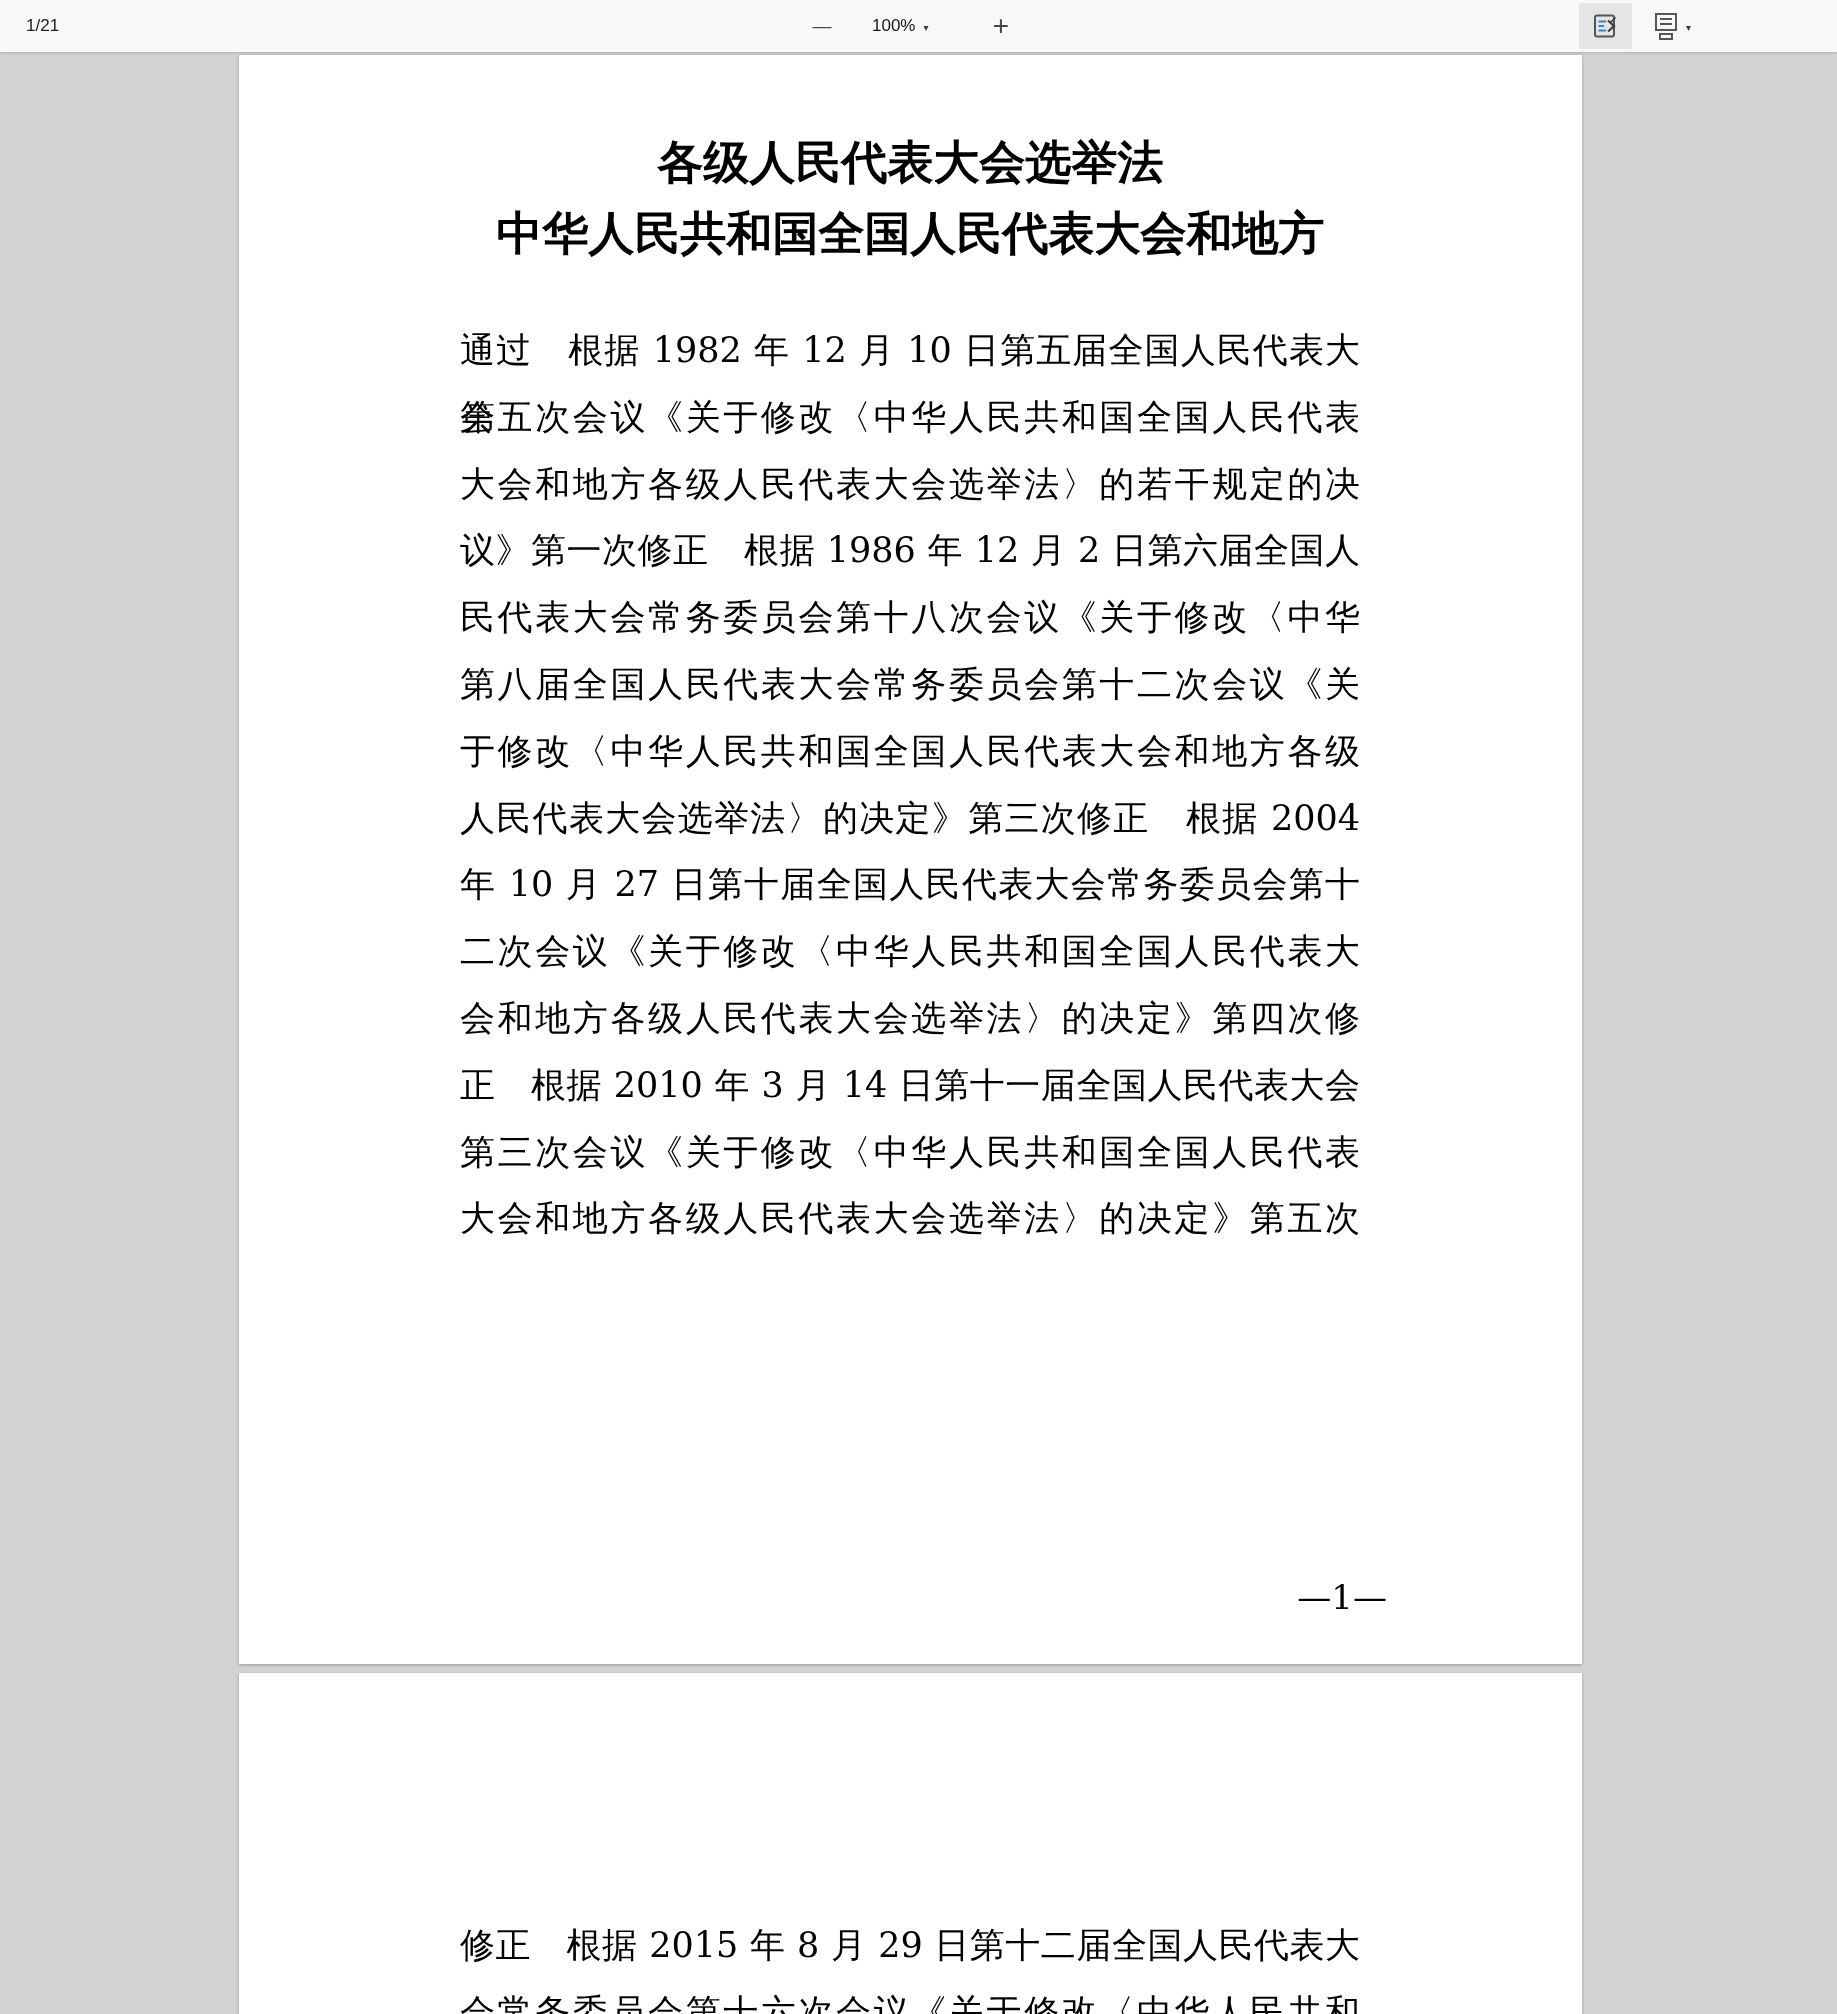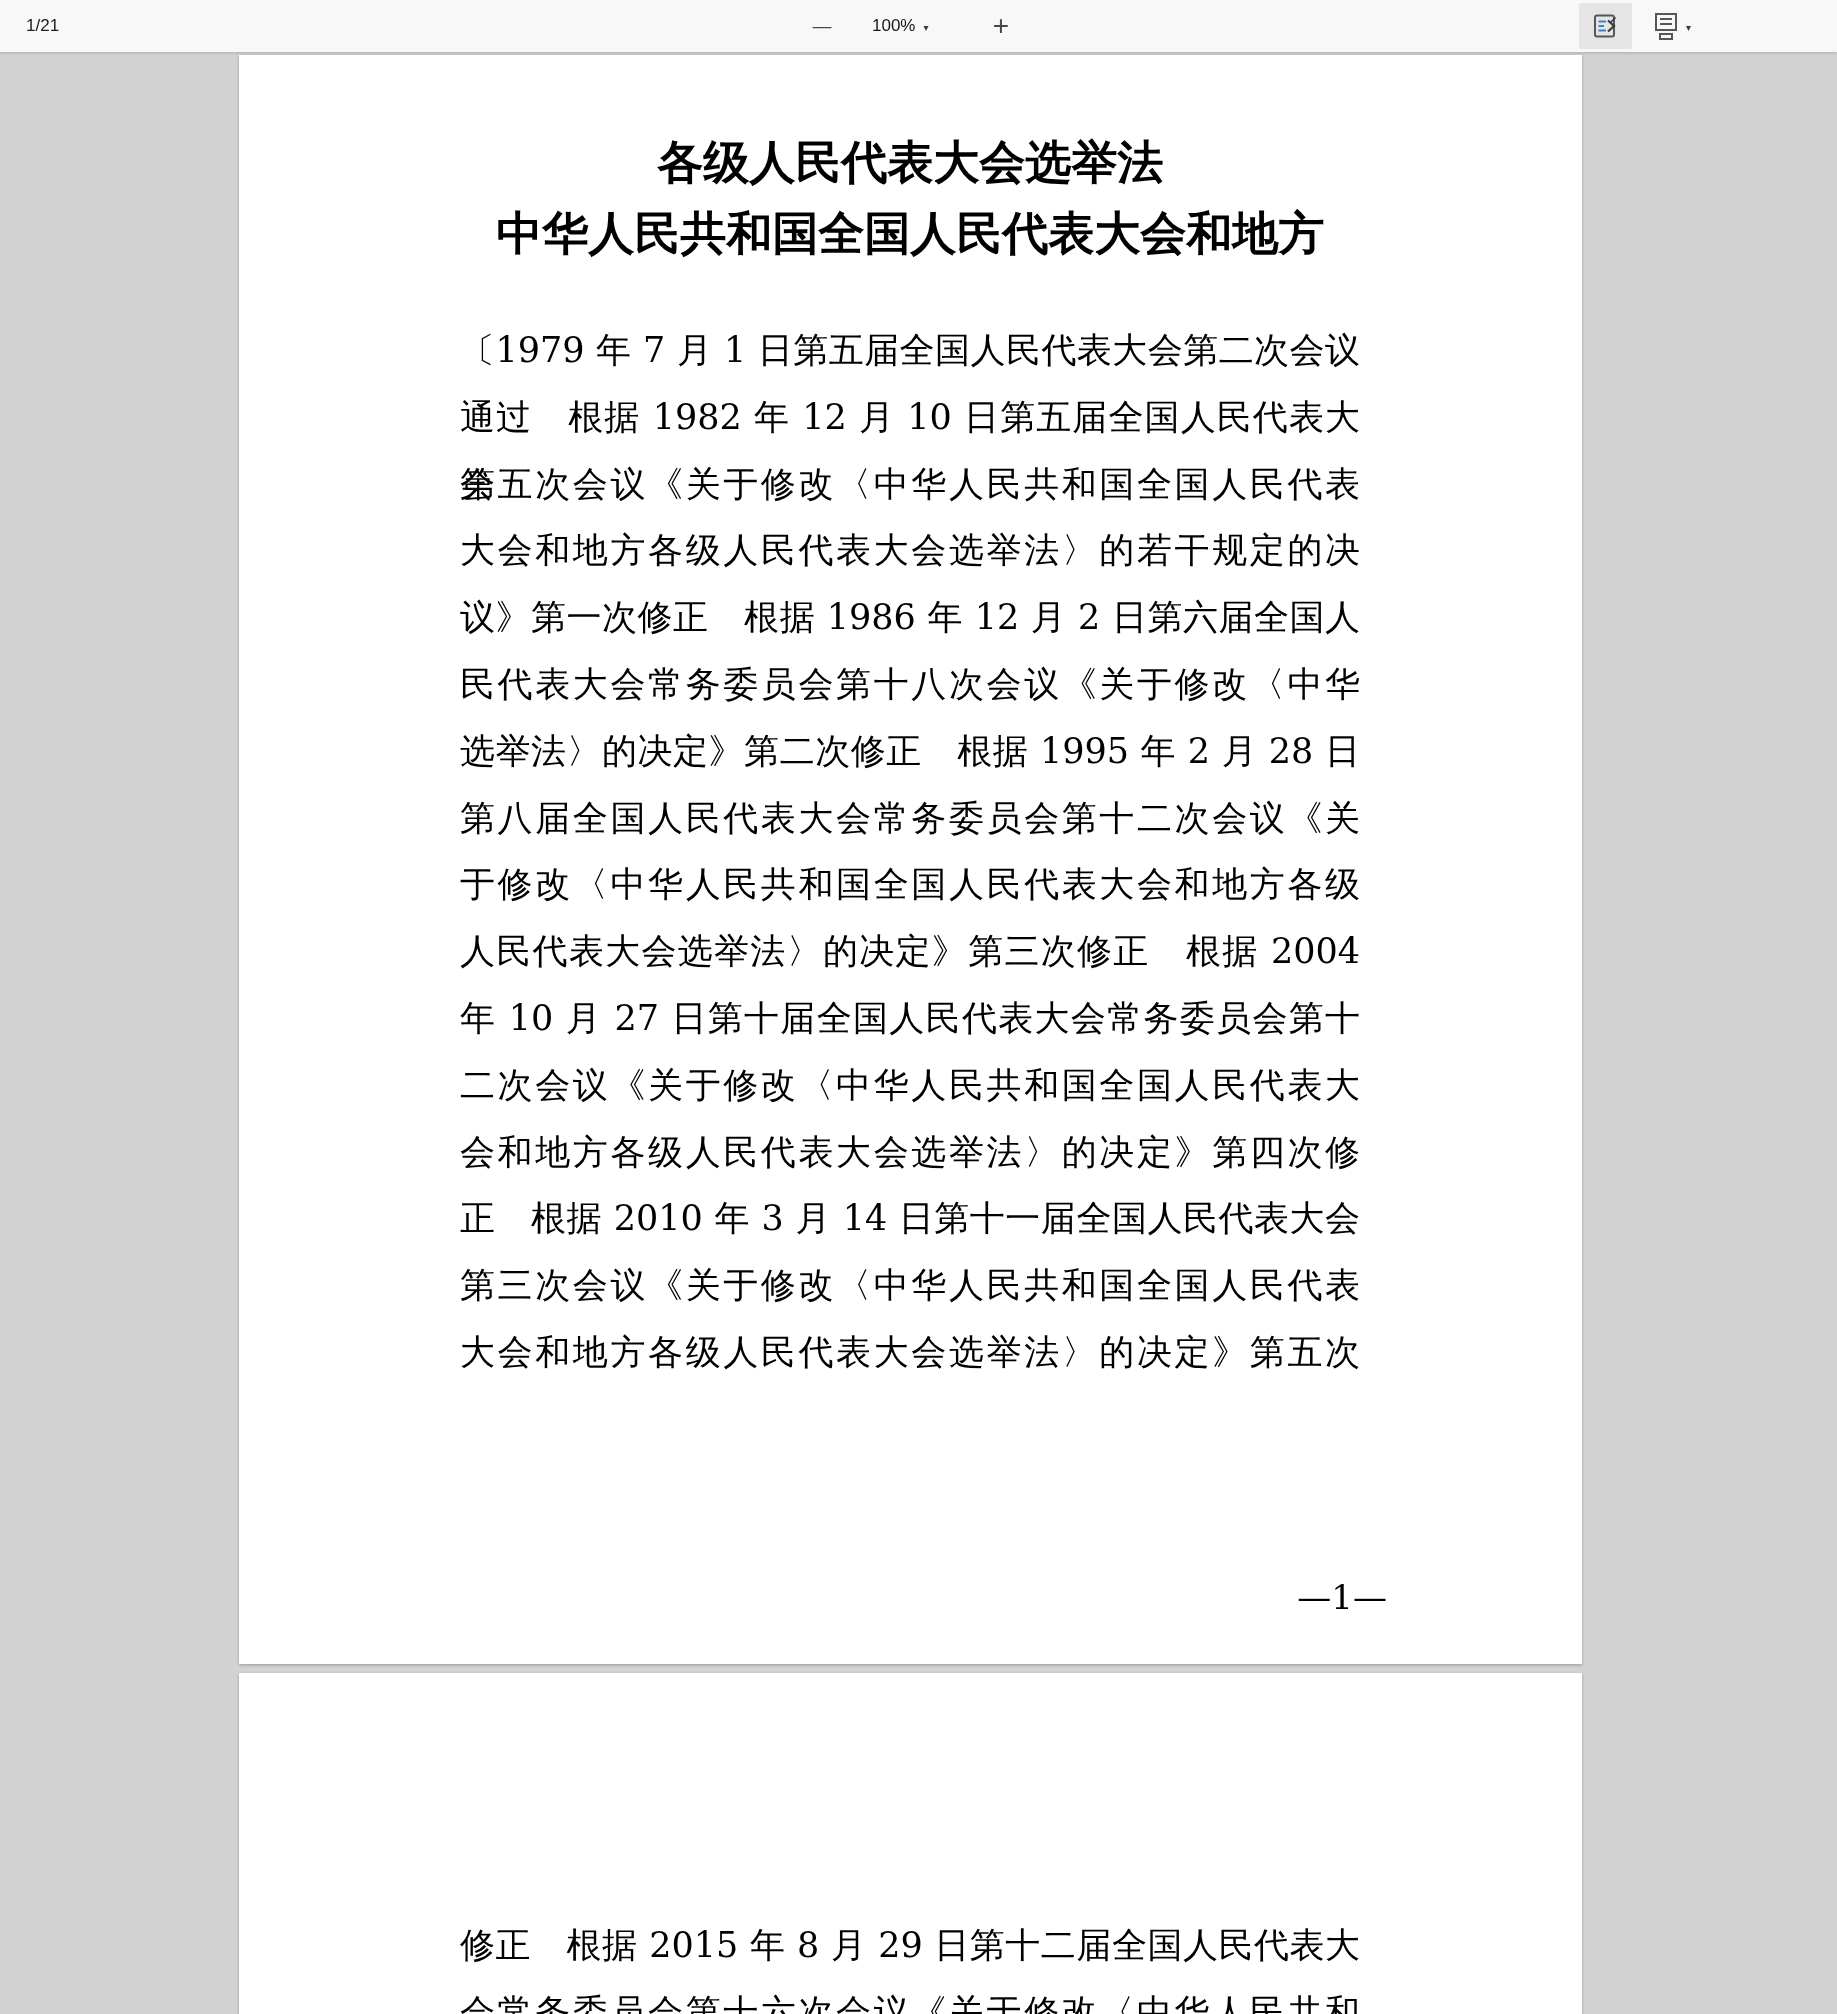--- a/index.html
+++ b/index.html
@@ -116,27 +116,25 @@
     </div>
   </div>
 
   <div class="page page1">
     <div class="doc-title">
       <div>各级人民代表大会选举法</div>
       <div>中华人民共和国全国人民代表大会和地方</div>
     </div>
 
     <div class="body-block">
-      <div class="bline">〔1979 年 7 月 1 日第五届全国人民代表大会第二次会议</div>
       <div class="bline">通过　根据 1982 年 12 月 10 日第五届全国人民代表大会</div>
       <div class="bline">第五次会议《关于修改〈中华人民共和国全国人民代表</div>
       <div class="bline">大会和地方各级人民代表大会选举法〉的若干规定的决</div>
       <div class="bline">议》第一次修正　根据 1986 年 12 月 2 日第六届全国人</div>
       <div class="bline">民代表大会常务委员会第十八次会议《关于修改〈中华</div>
-      <div class="bline">选举法〉的决定》第二次修正　根据 1995 年 2 月 28 日</div>
       <div class="bline">第八届全国人民代表大会常务委员会第十二次会议《关</div>
       <div class="bline">于修改〈中华人民共和国全国人民代表大会和地方各级</div>
       <div class="bline">人民代表大会选举法〉的决定》第三次修正　根据 2004</div>
       <div class="bline">年 10 月 27 日第十届全国人民代表大会常务委员会第十</div>
       <div class="bline">二次会议《关于修改〈中华人民共和国全国人民代表大</div>
       <div class="bline">会和地方各级人民代表大会选举法〉的决定》第四次修</div>
       <div class="bline">正　根据 2010 年 3 月 14 日第十一届全国人民代表大会</div>
       <div class="bline">第三次会议《关于修改〈中华人民共和国全国人民代表</div>
       <div class="bline">大会和地方各级人民代表大会选举法〉的决定》第五次</div>
     </div>

